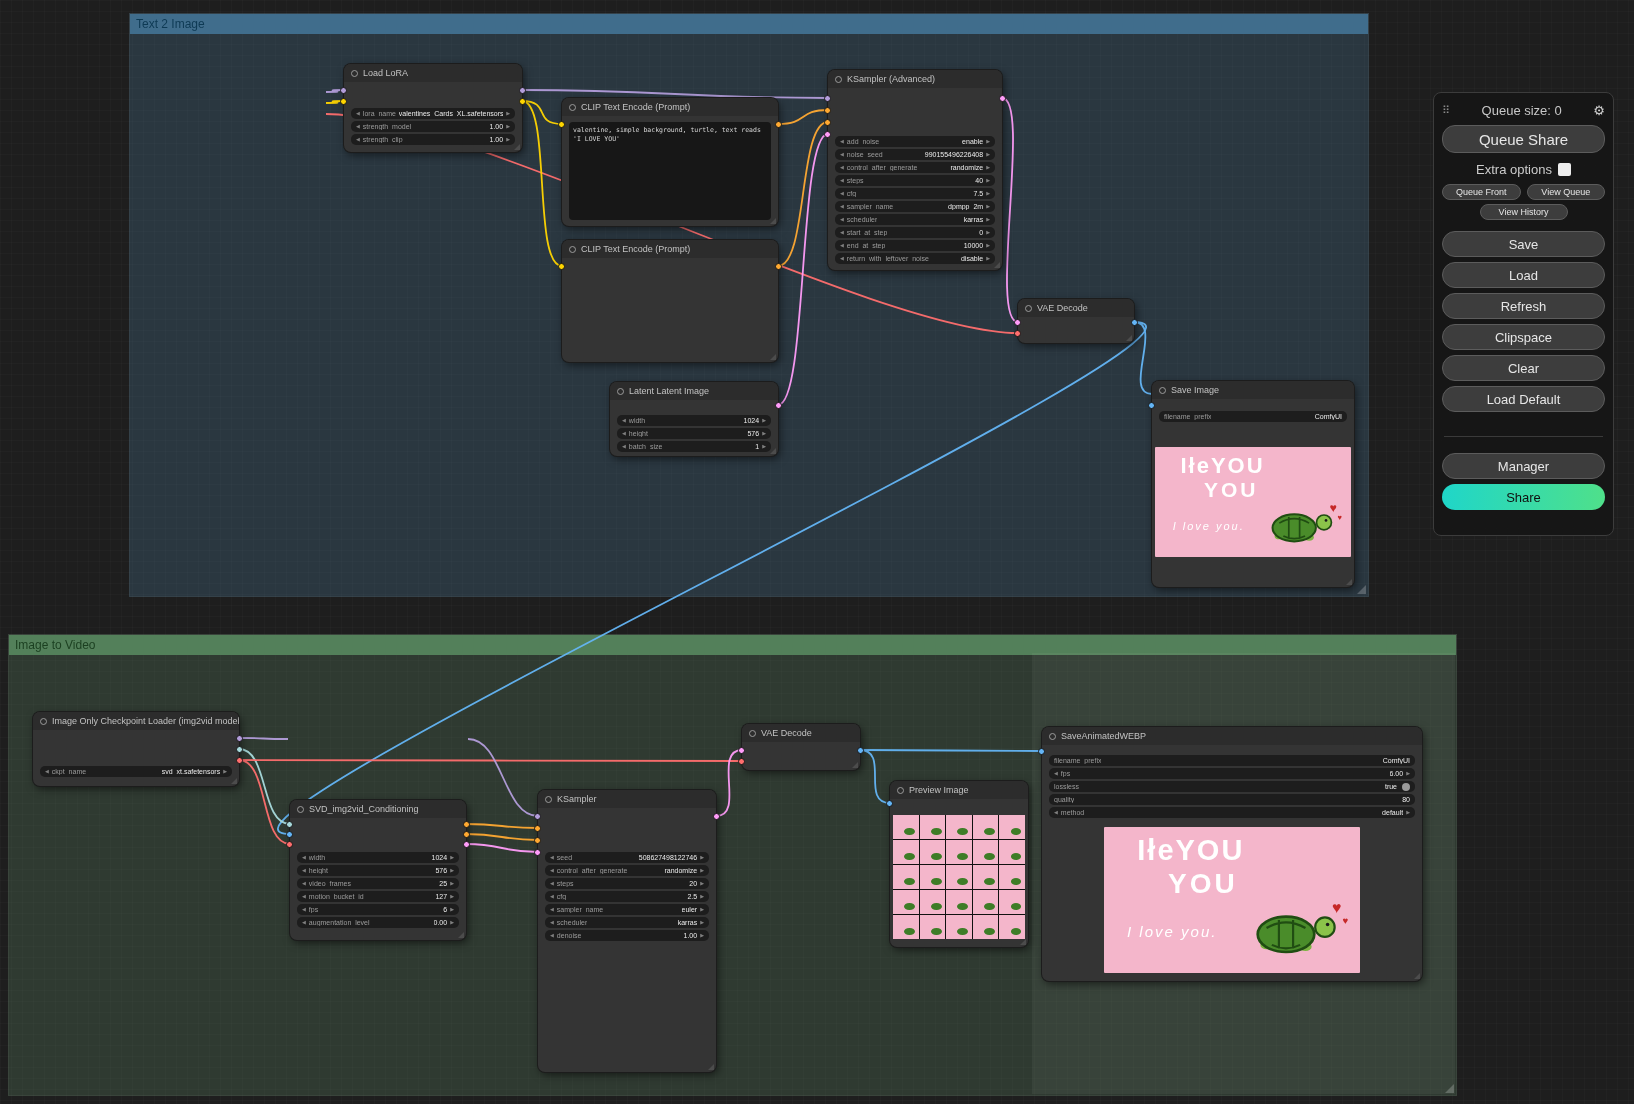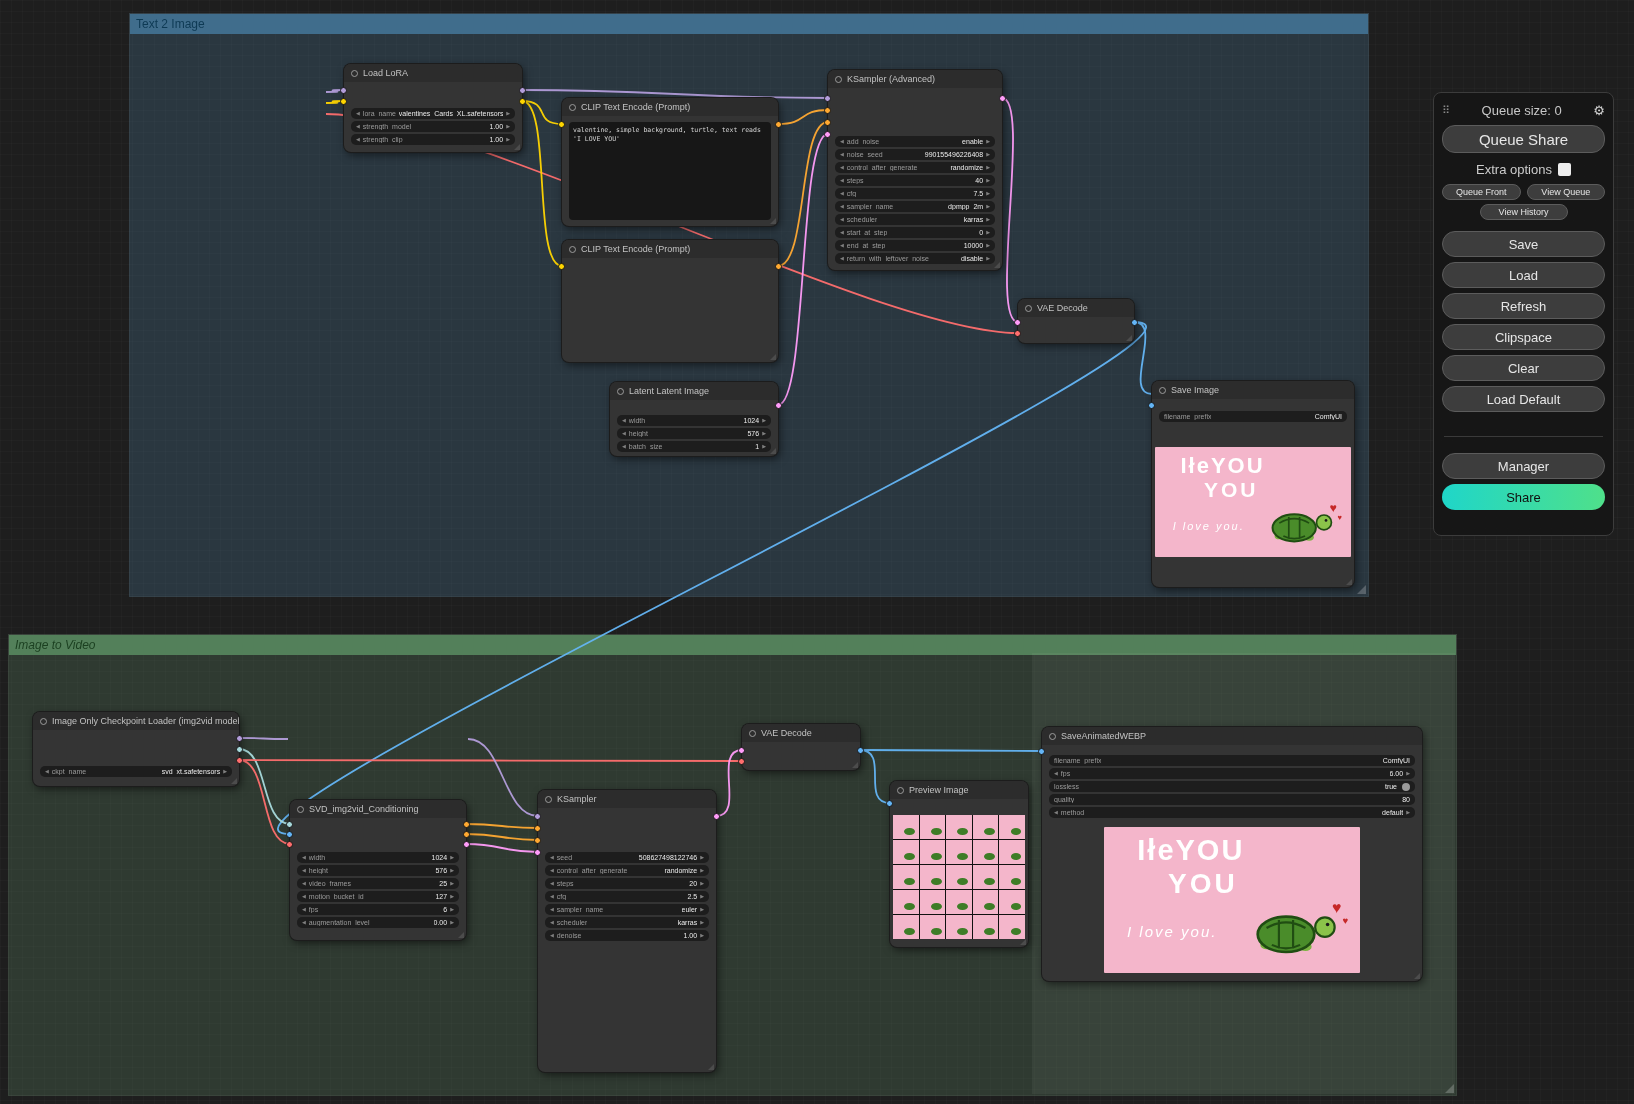--- a/index.html
+++ b/index.html
@@ -72,21 +72,21 @@
   .share{background:linear-gradient(90deg,#1fd6c9,#4fe08a);color:#101010;
     font-weight:normal;border:none}
 </style>
 </head>
 <body>
 
 <div id="stage">
     <div class="group" style="left: 129px; top: 13px; width: 1240px; height: 584px; background: rgba(80, 130, 168, 0.25);">
       <div class="group-header" style="background: rgb(64, 109, 140); color: rgb(14, 58, 84);">Text 2 Image</div>
     </div>
-    <div class="group" style="left: 8px; top: 634px; width: 1449px; height: 462px; background: rgba(110, 160, 118, 0.22); font-style: italic;">
+    <div class="group" style="left: 8px; top: 634px; width: 1449px; height: 462px; background: rgba(110, 160, 118, 0.22);">
       <div class="group-header" style="background: rgb(83, 128, 90); color: rgb(27, 63, 32);">Image to Video</div>
     </div>
     <div class="overlay" style="left: 1032px; top: 653px; width: 423px; height: 441px;"></div>
     <svg id="links" width="1634" height="1104">
       <path d="M 326 92 C 356 92, 314 90, 344 90" stroke="#b39ddb" stroke-width="1.8" fill="none" opacity="0.95"></path>
       <path d="M 326 103 C 356 103, 314 101, 344 101" stroke="#ffd500" stroke-width="1.8" fill="none" opacity="0.95"></path>
       <path d="M 326 114 C 466 114, 878 333, 1018 333" stroke="#ff6e6e" stroke-width="1.8" fill="none" opacity="0.95"></path>
       <path d="M 522 90 C 662 90, 688 98, 828 98" stroke="#b39ddb" stroke-width="1.8" fill="none" opacity="0.95"></path>
       <path d="M 522 101 C 552 101, 532 124, 562 124" stroke="#ffd500" stroke-width="1.8" fill="none" opacity="0.95"></path>
       <path d="M 522 101 C 552 101, 532 266, 562 266" stroke="#ffd500" stroke-width="1.8" fill="none" opacity="0.95"></path>

